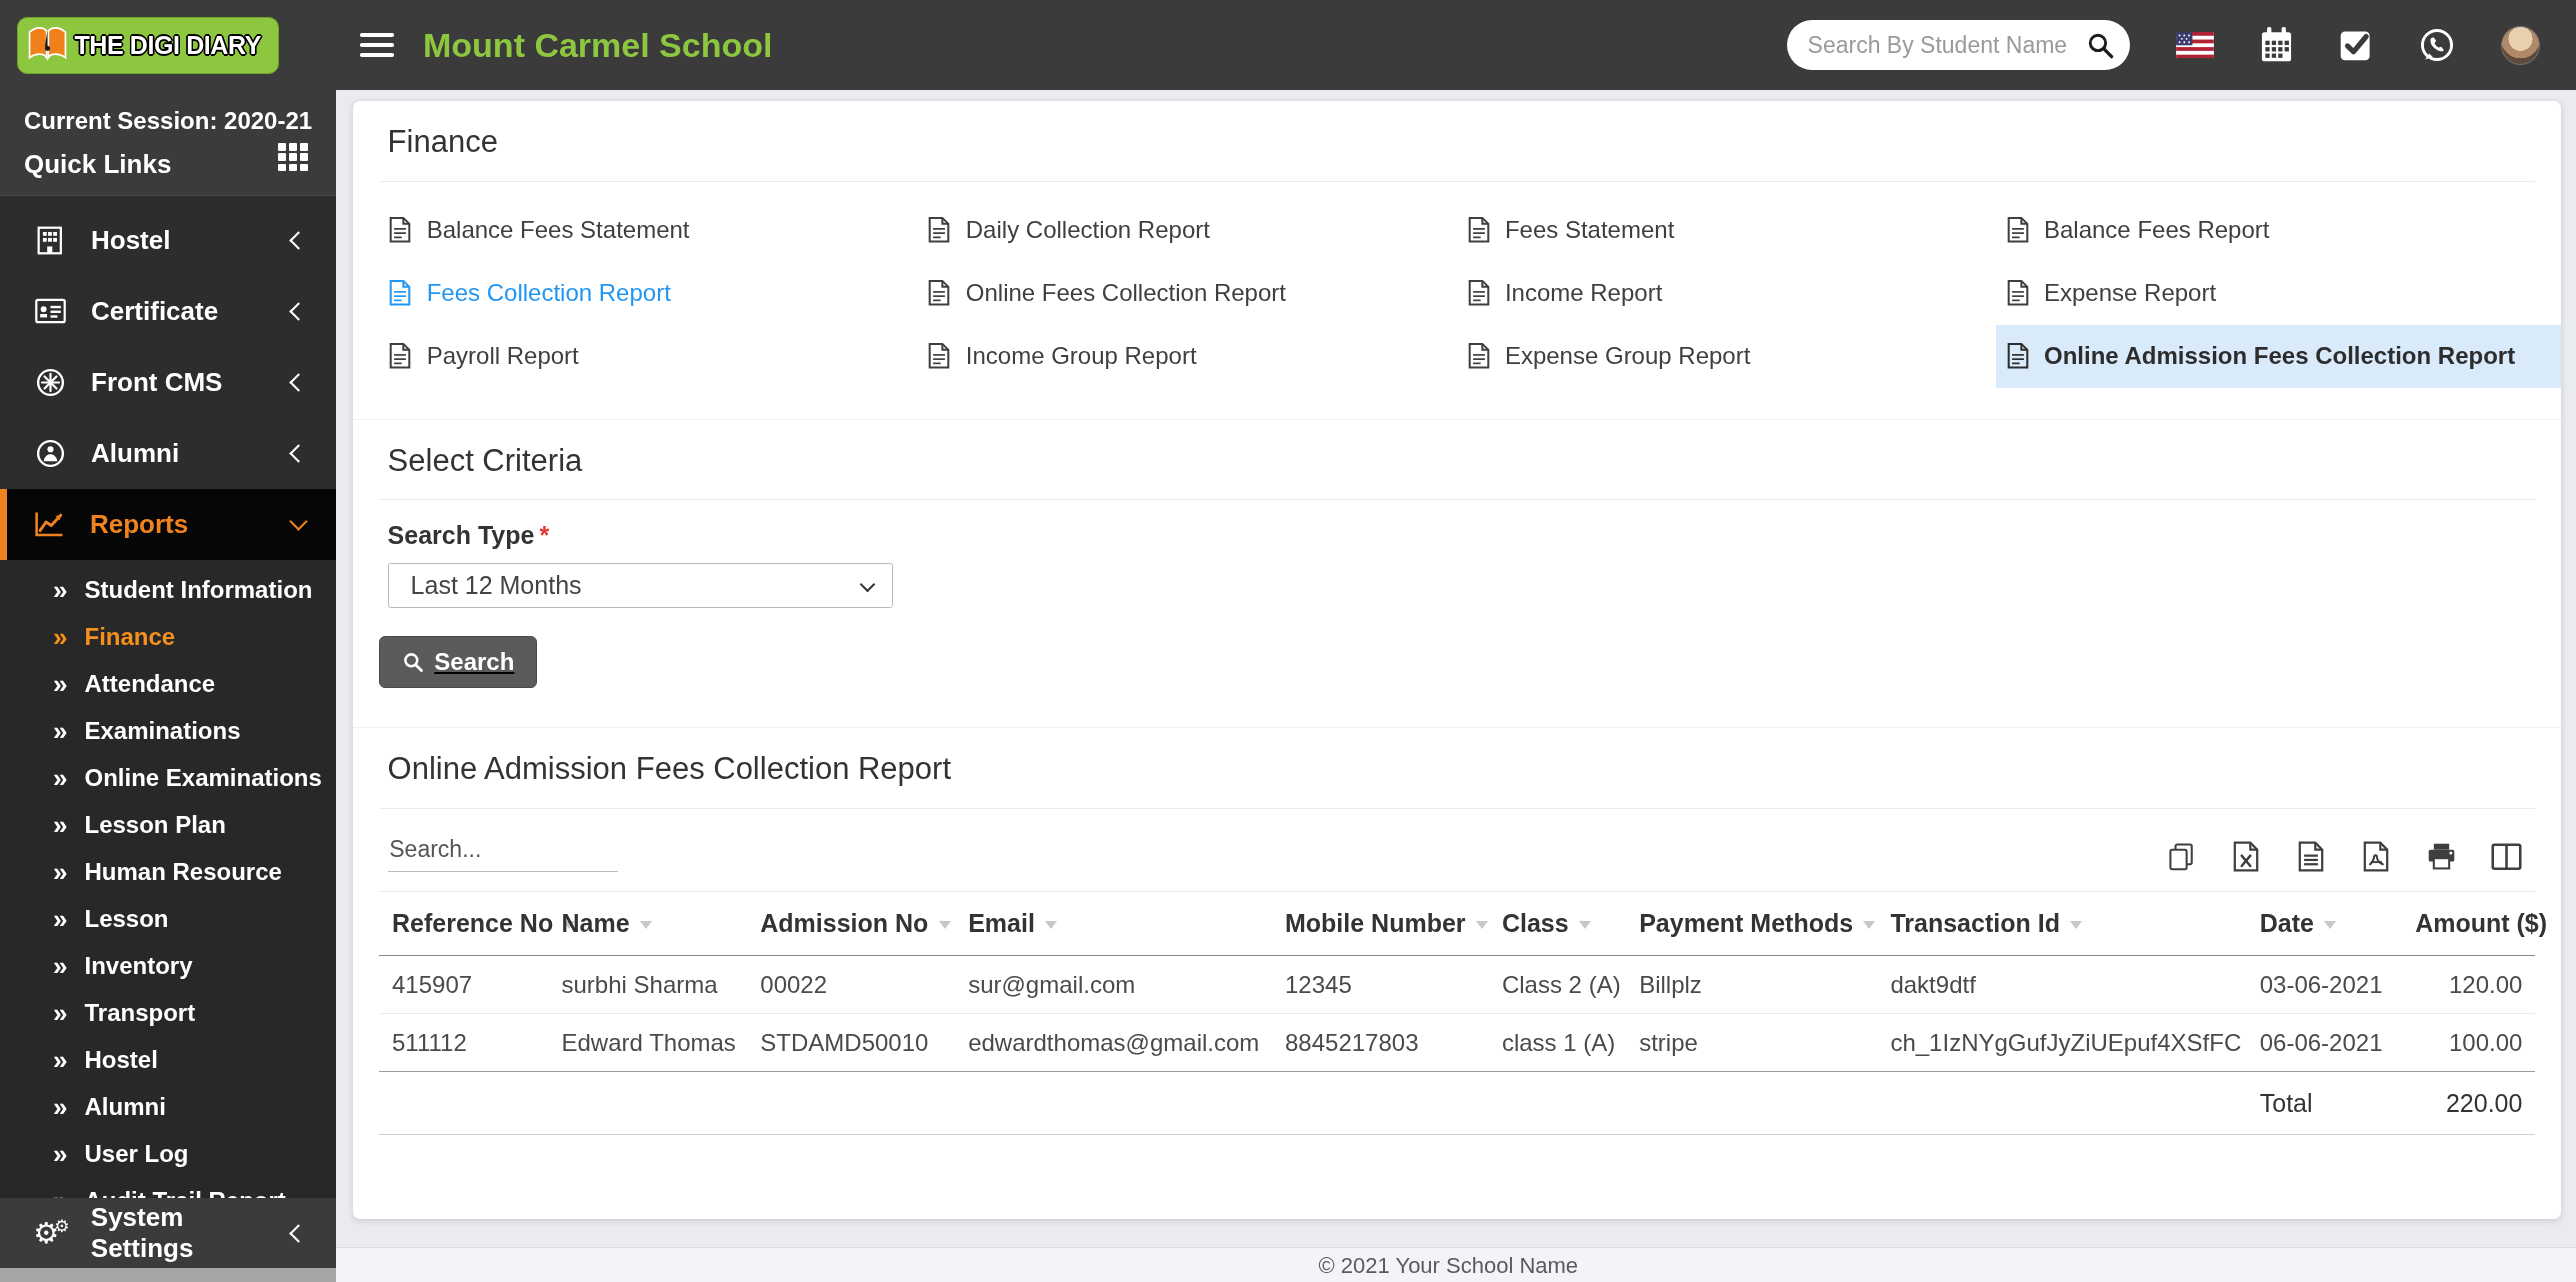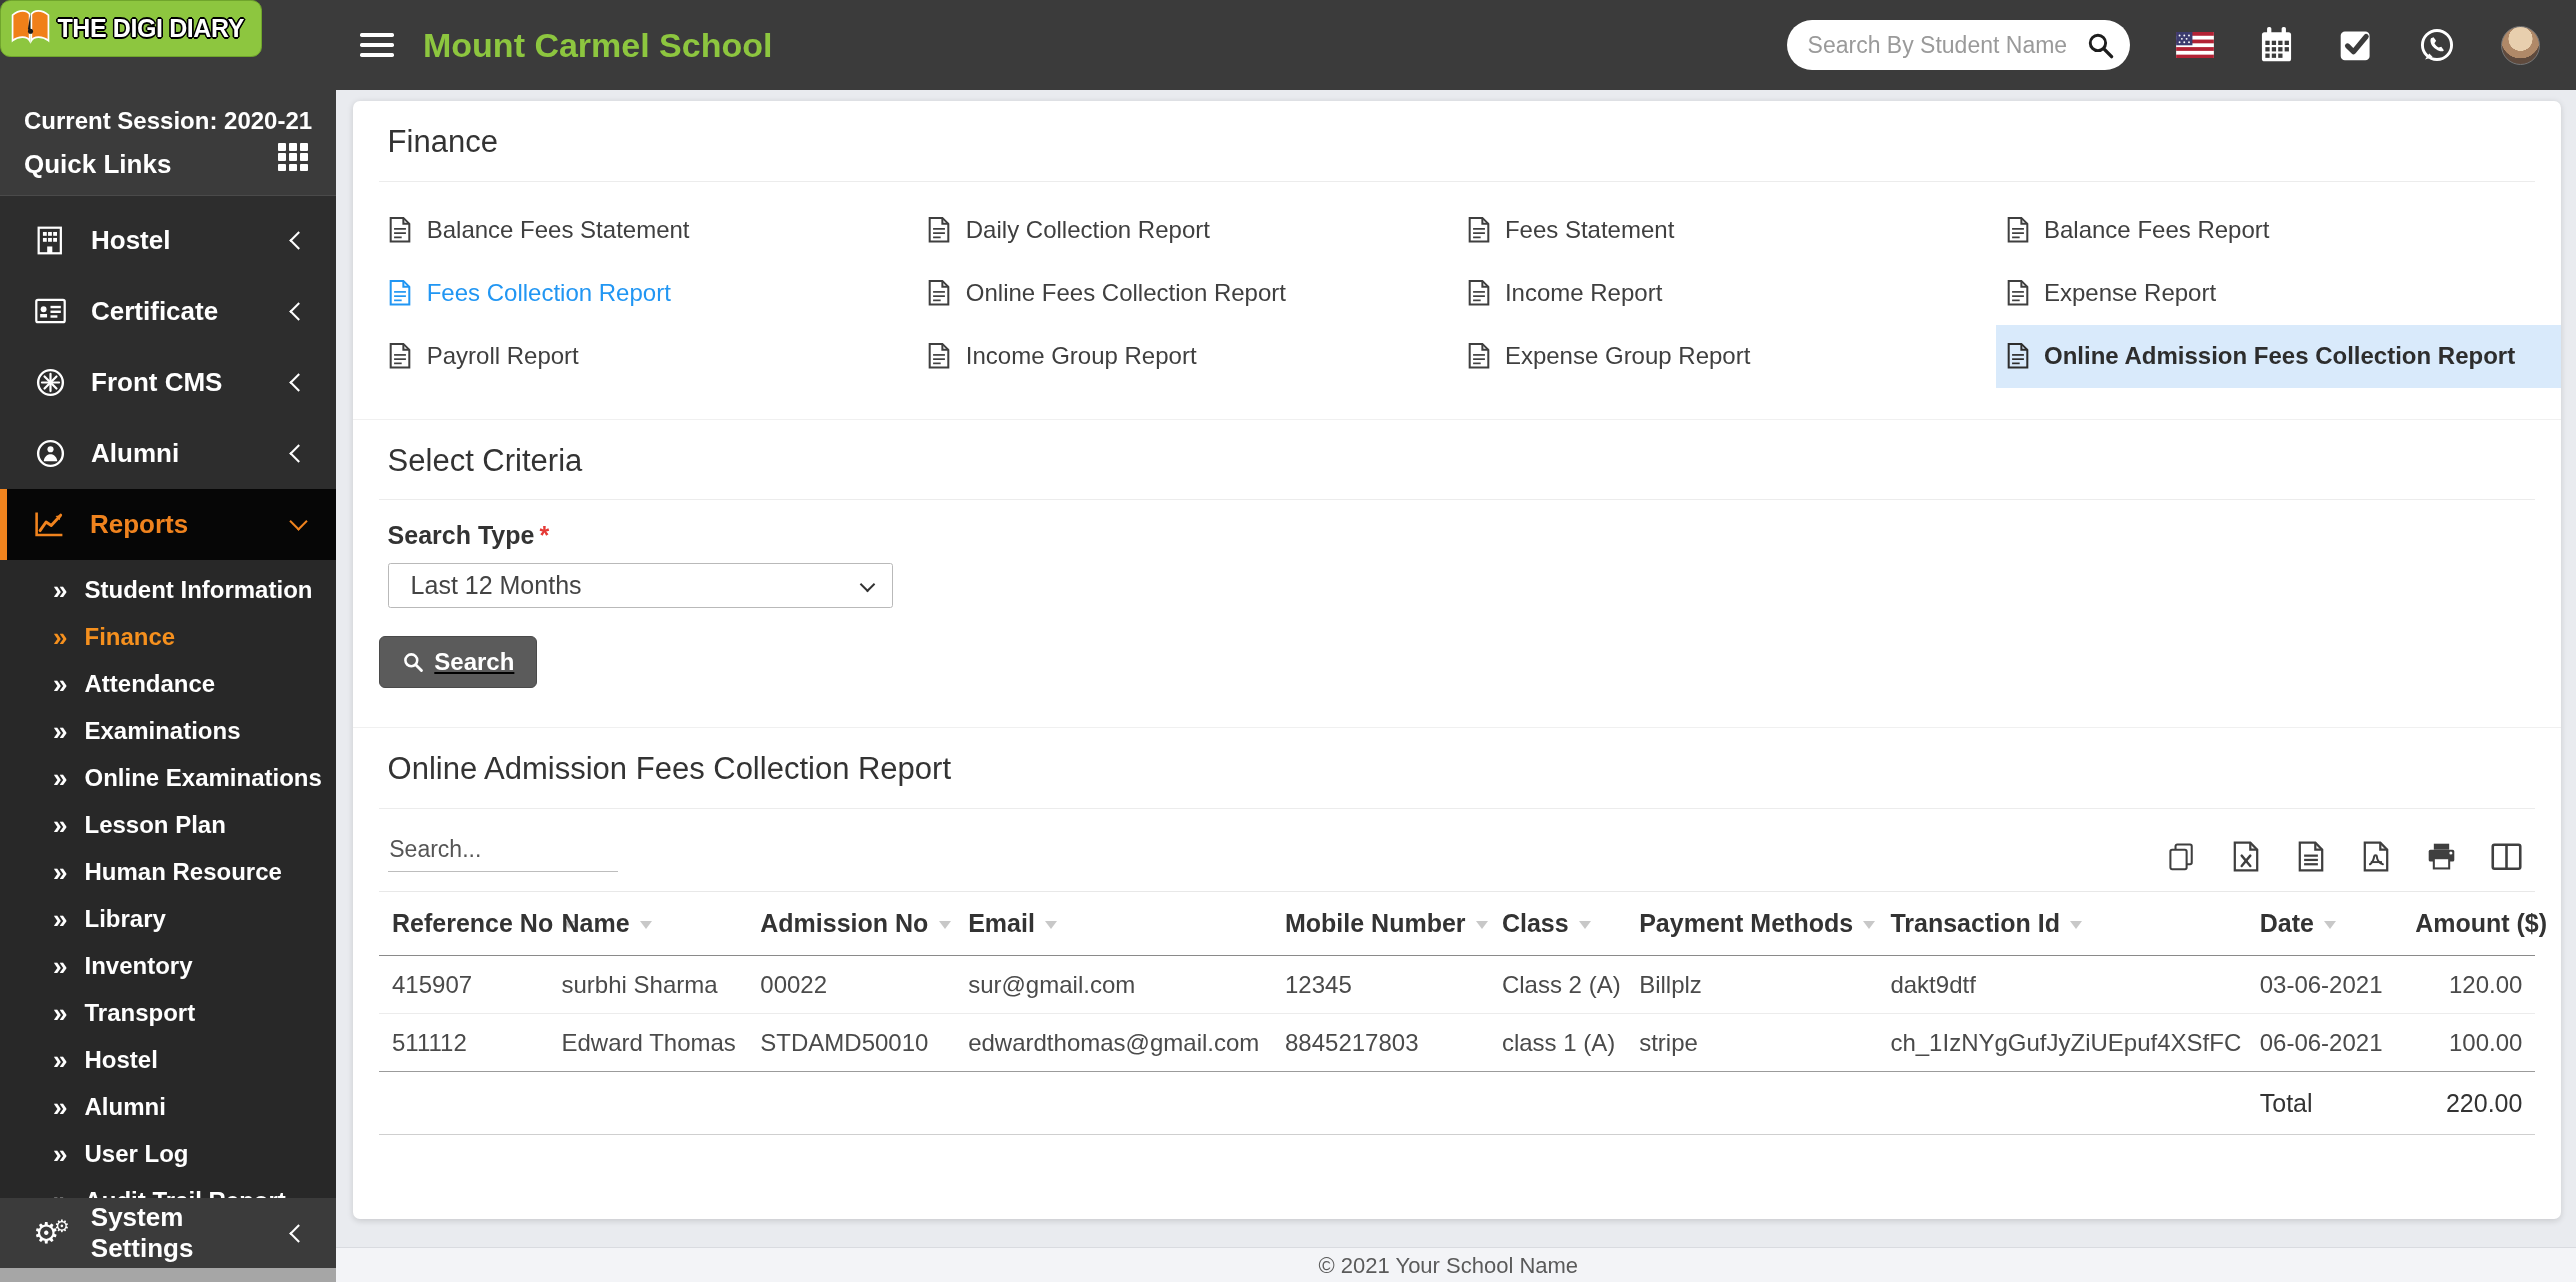--- a/index.html
+++ b/index.html
@@ -1,21 +1,21 @@
 <!DOCTYPE html>
 <html style="font-size:13.7px"><head>
 <meta charset="utf-8">
 <style>
   * { box-sizing: border-box; margin: 0; padding: 0; }
   html,body { width:2576px; height:1283px; overflow:hidden; }
   body { font-family:"Liberation Sans","DejaVu Sans",sans-serif; background:#e9ebef; position:relative; }
 
   
   .header{position:absolute;top:0;left:0;width:2576px;height:90px;background:#3b3b3b;display:flex;align-items:center;z-index:5;}
-  .logo-area{width:336px;height:90px;display:flex;flex-shrink:0;}
+  .logo-area{width:336px;height:90px;display:flex;align-items:center;padding-left:17px;flex-shrink:0;}
   .logo-pill{height:57px;background:#8dc63f;border-radius:10.3px;display:flex;align-items:center;padding:0 17px 0 8.6px;gap:6.9px;border:0.9px solid #70a52c;}
   .logo-text{font-size:25px;font-weight:800;color:#fff;letter-spacing:-0.4px;white-space:nowrap;
     text-shadow:-1.7px 0 #000,1.7px 0 #000,0 -1.7px #000,0 1.7px #000,-0.9px -0.9px #000,0.9px 0.9px #000,-0.9px 0.9px #000,0.9px -0.9px #000;}
   .hamburger{width:34px;display:flex;flex-direction:column;gap:6px;margin:0 0 0 24px;cursor:pointer;}
   .hamburger span{display:block;height:4.3px;background:#fff;border-radius:1.7px;}
   .school-name{font-size:34px;font-weight:700;color:#8dc63f;margin-left:29px;white-space:nowrap;}
   .header-right{margin-left:auto;display:flex;align-items:center;gap:46px;padding-right:36px;}
   .search-pill{width:343px;height:50px;background:#fff;border-radius:25px;display:flex;align-items:center;padding:0 15.4px 0 20.6px;}
   .search-pill input{border:none;outline:none;flex:1;font-size:23px;color:#444;font-family:inherit;min-width:0;}
   .search-pill input::placeholder{color:#9a9a9a;}
@@ -291,21 +291,21 @@
       <div class="submenu-item">
           <span class="gg">»</span>
           <span>Lesson Plan</span>
         </div>
       <div class="submenu-item">
           <span class="gg">»</span>
           <span>Human Resource</span>
         </div>
       <div class="submenu-item">
           <span class="gg">»</span>
-          <span>Library</span>
+          <span>Lesson</span>
         </div>
       <div class="submenu-item">
           <span class="gg">»</span>
           <span>Inventory</span>
         </div>
       <div class="submenu-item">
           <span class="gg">»</span>
           <span>Transport</span>
         </div>
       <div class="submenu-item">

